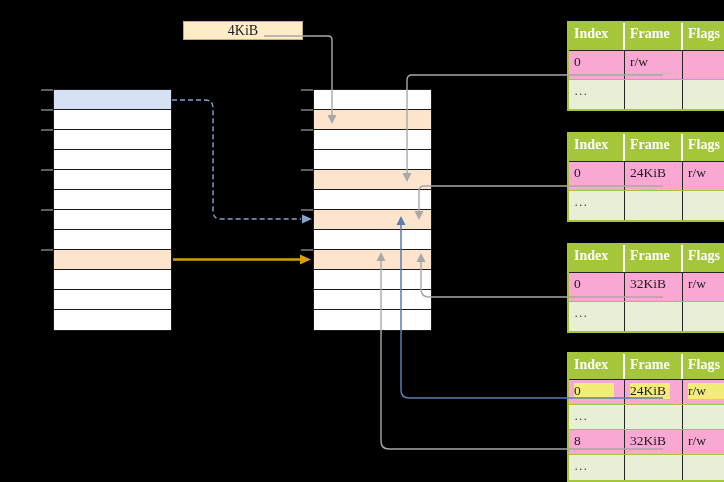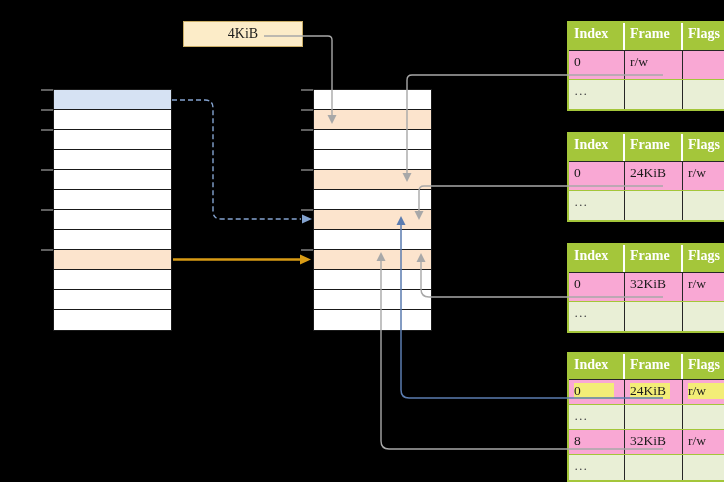--- a/index.html
+++ b/index.html
@@ -16,21 +16,21 @@
   }
   #left-memory{left:53px;top:89px;}
   #middle-memory{left:313px;top:89px;}
   .mrow{height:20px;box-sizing:border-box;border-bottom:1px solid var(--c-ink,#000);}
   .mrow:last-child{border-bottom:none;}
   .m-white{background:#ffffff;}
   .m-blue{background:var(--c-rowblue,#d6e2f3);}
   .m-orange{background:var(--c-roworange,#fce4cd);}
   
   #pagesize-label{
-    position:absolute;left:183px;top:21px;width:120px;height:26px;
+    position:absolute;left:183px;top:21px;width:120px;height:19px;
     background:var(--c-cream,#fcecc8);border:1px solid var(--c-creamborder,#c9ad66);
     box-sizing:border-box;display:flex;align-items:center;justify-content:center;
     font-size:14px;color:var(--c-ink,#000);
   }
   
   .ptable{
     position:absolute;left:567px;width:170px;
     border:2px solid var(--c-green,#a4c63a);box-sizing:border-box;
     background:#f9a8d4;font-size:13.5px;color:var(--c-ink,#1a1a1a);
   }

